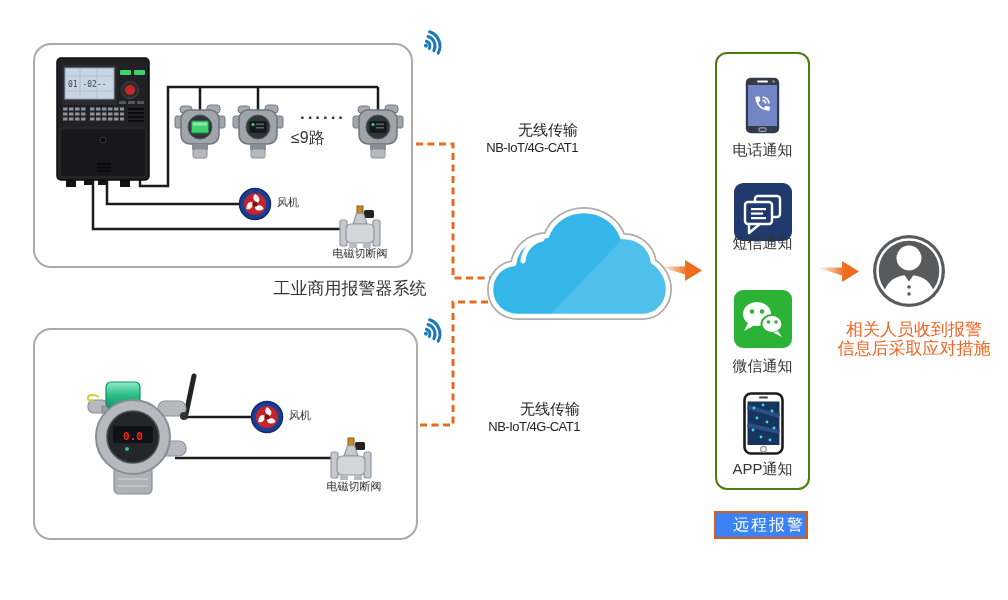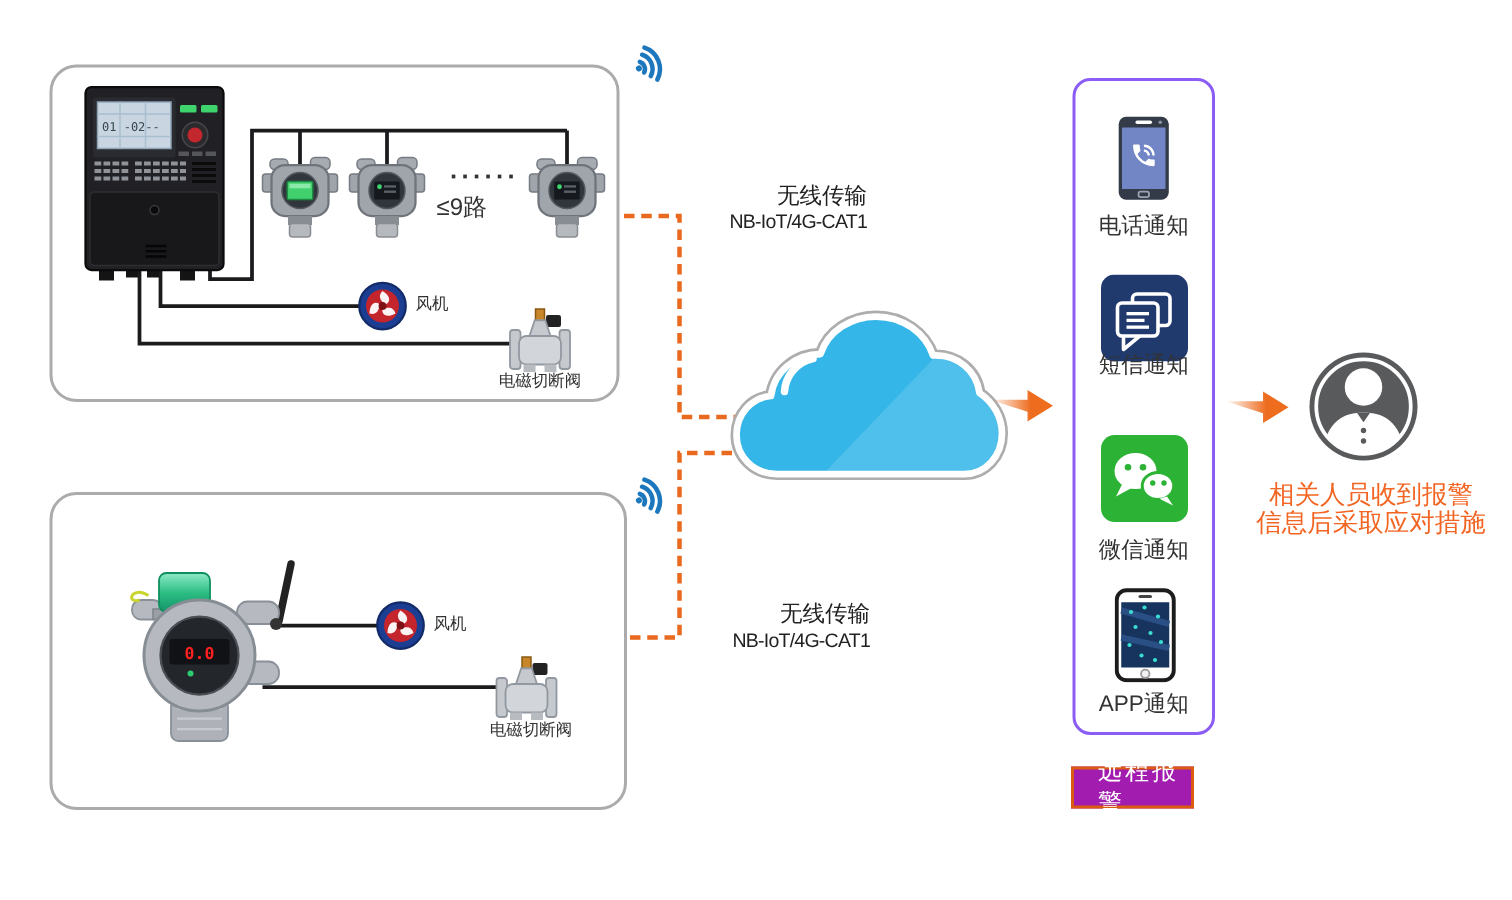--- a/index.html
+++ b/index.html
@@ -10,25 +10,25 @@
   .txt{position:absolute;white-space:nowrap;color:#333;}
   .caption{font-size:17px;text-align:center;}
   .lbl{font-size:11px;}
   .dots{font-size:17px;letter-spacing:2px;font-weight:bold;}
   .limit{font-size:16px;}
   .wireless{position:absolute;text-align:right;color:#222;}
   .wireless .l1{font-size:15px;}
   .wireless .l2{font-size:13px;font-family:Liberation Sans, sans-serif;letter-spacing:-0.5px;}
   .cloudlbl{position:absolute;left:493px;top:277px;width:170px;text-align:center;color:#fff;
             font-size:20px;letter-spacing:3px;font-weight:500;}
-  .col{position:absolute;left:715px;top:52px;width:95px;height:438px;border:2px solid #8b5cf6;
+  .col{position:absolute;left:715px;top:52px;width:95px;height:438px;border:2px solid #4d7c0f;
        border-radius:12px;background:#fff;box-sizing:border-box;}
   .col .icon{position:absolute;}
   .col .nlabel{position:absolute;left:0;width:91px;text-align:center;font-size:15px;color:#333;}
-  .badge{position:absolute;left:714px;top:511px;width:82px;height:28px;background:#a21caf;
+  .badge{position:absolute;left:714px;top:511px;width:94px;height:28px;background:#3b82f6;
          border:2px solid #DB5B10;color:#fff;font-size:16px;letter-spacing:2px;
          display:flex;align-items:center;justify-content:center;box-sizing:border-box;padding-left:16px;}
   .ptext{position:absolute;left:812px;width:204px;text-align:center;color:#F26522;font-size:17px;white-space:nowrap;}
 </style>
 </head>
 <body>
 
 <div id="stage">
 
   <div class="box" style="left:33px;top:43px;width:380px;height:225px;"></div>
@@ -258,20 +258,21 @@
       <path d="M-4.5,4 L0,10.5 L4.5,4 Z" fill="#595A5C"></path>
       <circle cy="16" r="1.8" fill="#595A5C"></circle>
       <circle cy="23" r="1.8" fill="#595A5C"></circle>
     </g>
   </svg>
 
   <div class="txt dots" style="left:300px;top:108px;">······</div>
   <div class="txt limit" style="left:291px;top:128px;">≤9路</div>
   <div class="txt lbl" style="left:277px;top:195px;">风机</div>
   <div class="txt lbl" style="left:309px;top:246px;width:102px;text-align:center;">电磁切断阀</div>
+  <div class="txt caption" style="left:250px;top:277px;width:200px;">工业商用报警器系统</div>
 
   <div class="txt lbl" style="left:289px;top:408px;">风机</div>
   <div class="txt lbl" style="left:304px;top:479px;width:100px;text-align:center;">电磁切断阀</div>
 
   <div class="wireless" style="left:448px;top:121px;width:130px;">
     <div class="l1">无线传输</div>
     <div class="l2">NB-IoT/4G-CAT1</div>
   </div>
   <div class="wireless" style="left:450px;top:400px;width:130px;">
     <div class="l1">无线传输</div>

